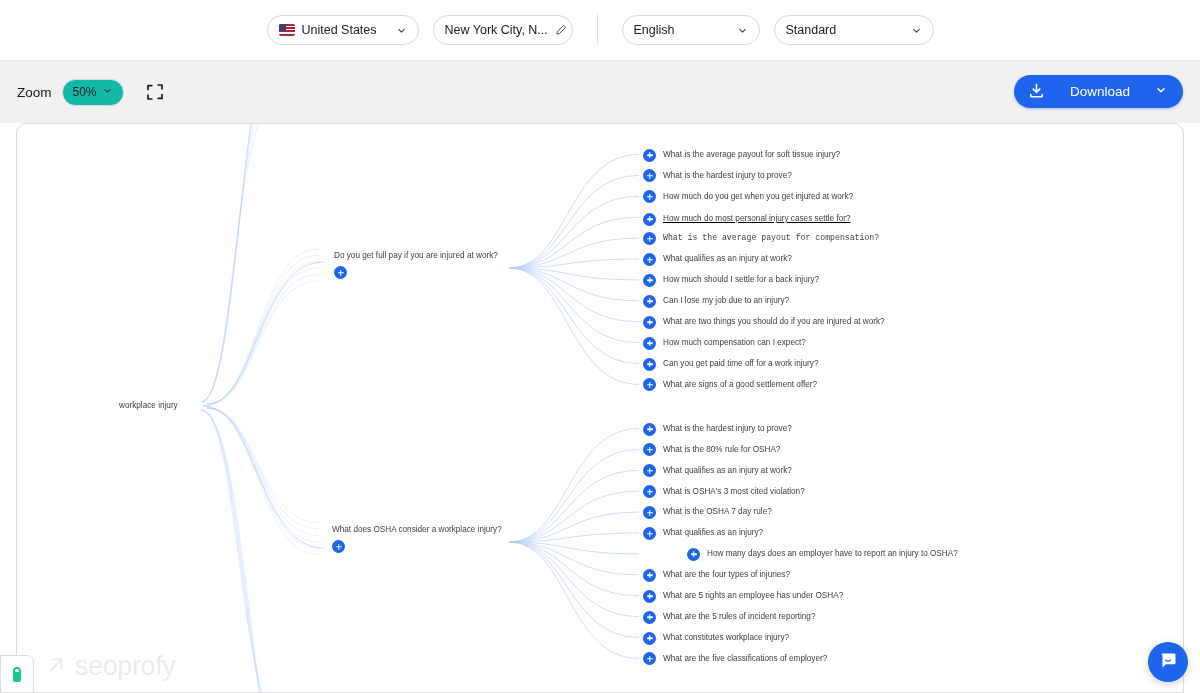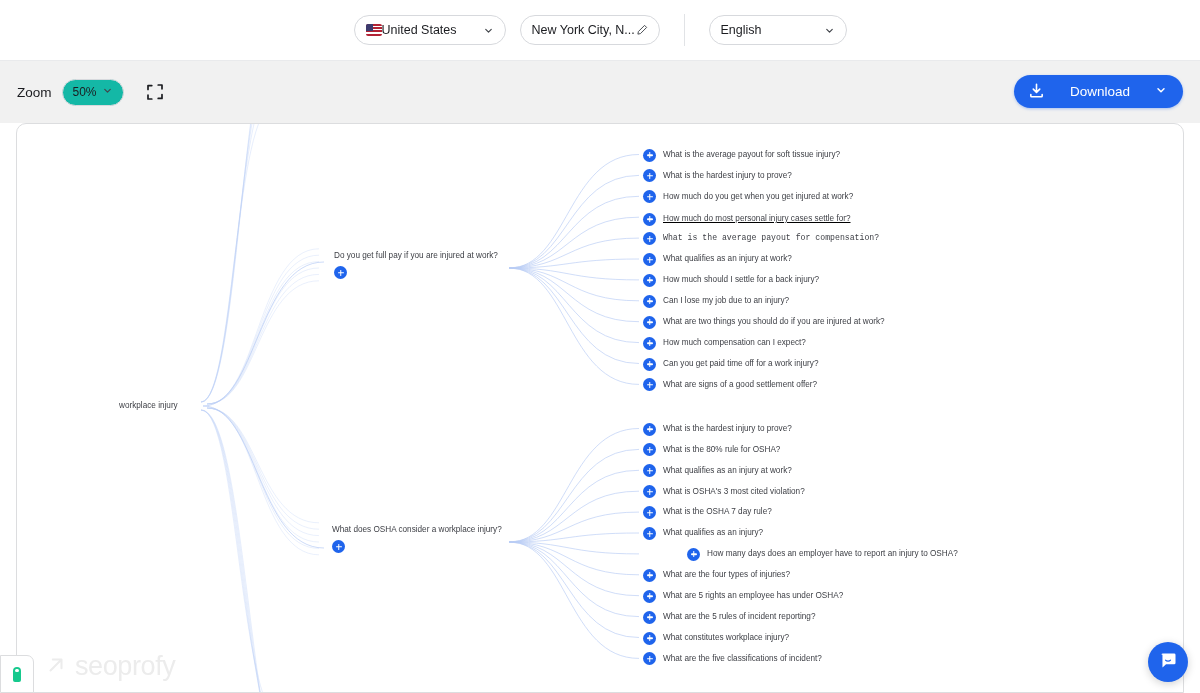--- a/index.html
+++ b/index.html
@@ -18,20 +18,21 @@
     border-bottom: 1px solid #e9eaec;
     display: flex; align-items: center; justify-content: center;
     gap: 14px;
   }
   .pill {
     height: 30px;
     border: 1px solid #d7d9dd;
     border-radius: 999px;
     background: #fff;
     display: inline-flex; align-items: center;
+    gap: 7px;
     padding: 0 11px 0 11px;
     font-size: 12.5px;
     color: #1b1c20;
     white-space: nowrap;
     cursor: pointer;
   }
   .pill .lbl { line-height: 1; }
   .pill.country { width: 152px; justify-content: flex-start; }
   .pill.city    { width: 140px; justify-content: flex-start; }
   .pill.lang    { width: 138px; justify-content: flex-start; }
@@ -222,20 +223,28 @@
 
   <div class="pill lang">
     <span class="lbl">English</span>
     <span class="chev">
       <svg width="11" height="11" viewBox="0 0 12 12">
           <path d="M3 4.8L6 7.8L9 4.8" stroke="#42454b" stroke-width="1.3" fill="none" stroke-linecap="round" stroke-linejoin="round"></path>
         </svg>
     </span>
   </div>
 
+  <div class="pill device">
+    <span class="lbl">Standard</span>
+    <span class="chev">
+      <svg width="11" height="11" viewBox="0 0 12 12">
+          <path d="M3 4.8L6 7.8L9 4.8" stroke="#42454b" stroke-width="1.3" fill="none" stroke-linecap="round" stroke-linejoin="round"></path>
+        </svg>
+    </span>
+  </div>
 
 </div>
 
 <div class="toolbar">
   <span class="zoom-label">Zoom</span>
 
   <div class="zoom-pill">
     <span>50%</span>
     <span>
       <svg width="11" height="11" viewBox="0 0 12 12">
@@ -419,21 +428,21 @@
       <div class="leaf" style="left: 626px; top: 486.1px;">
         <span class="plus-sm"></span>
         <span class="ltxt">What are the 5 rules of incident reporting?</span>
       </div>
       <div class="leaf" style="left: 626px; top: 507px;">
         <span class="plus-sm"></span>
         <span class="ltxt">What constitutes workplace injury?</span>
       </div>
       <div class="leaf" style="left: 626px; top: 527.9px;">
         <span class="plus-sm"></span>
-        <span class="ltxt">What are the five classifications of incident?</span>
+        <span class="ltxt">What are the five classifications of employer?</span>
       </div>
     </div>
 
   <div class="watermark">
     <span>
       <svg width="22" height="22" viewBox="0 0 24 24">
         <path d="M6 18L18 6M8.5 6H18v9.5" stroke="#ececec" stroke-width="2.2" fill="none" stroke-linecap="round" stroke-linejoin="round"></path>
       </svg>
     </span>
     <span class="wmtext">seoprofy</span>

